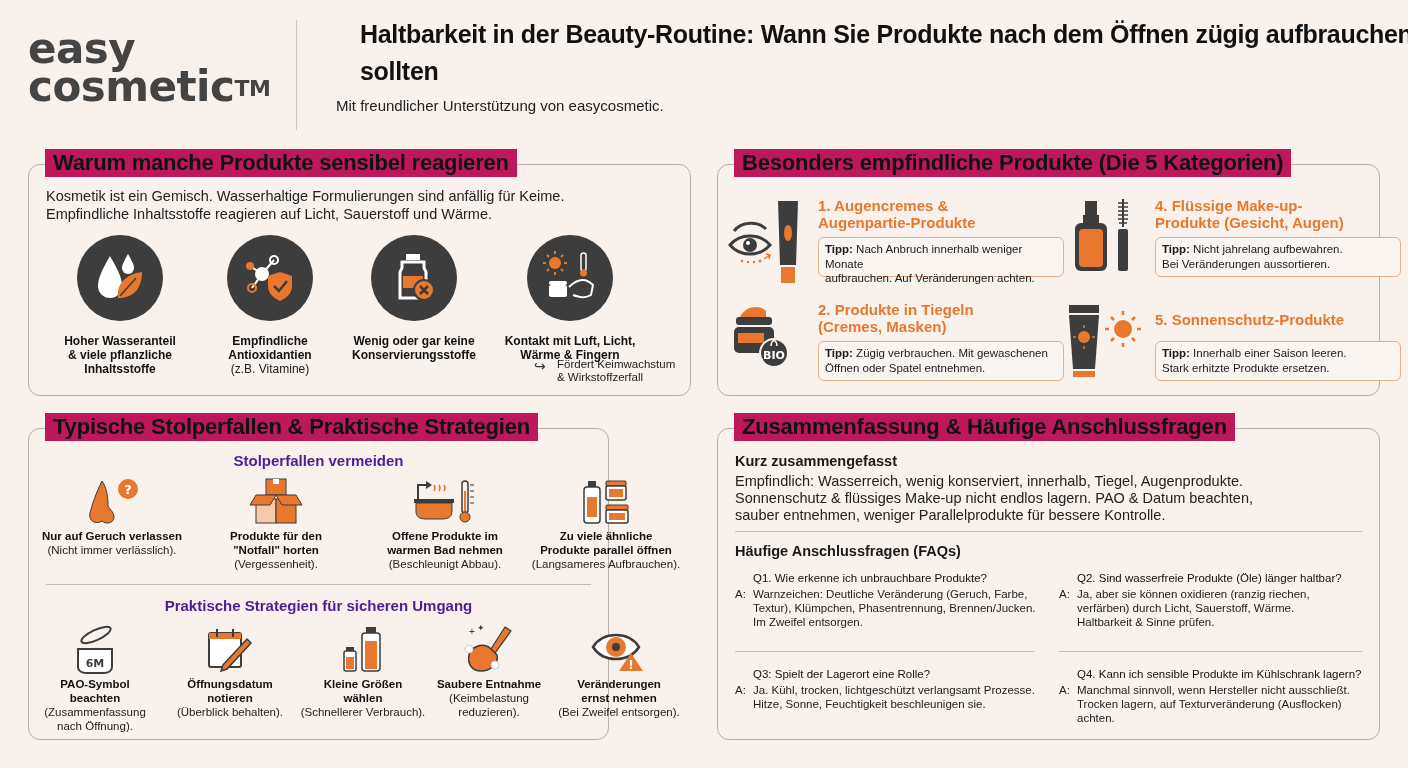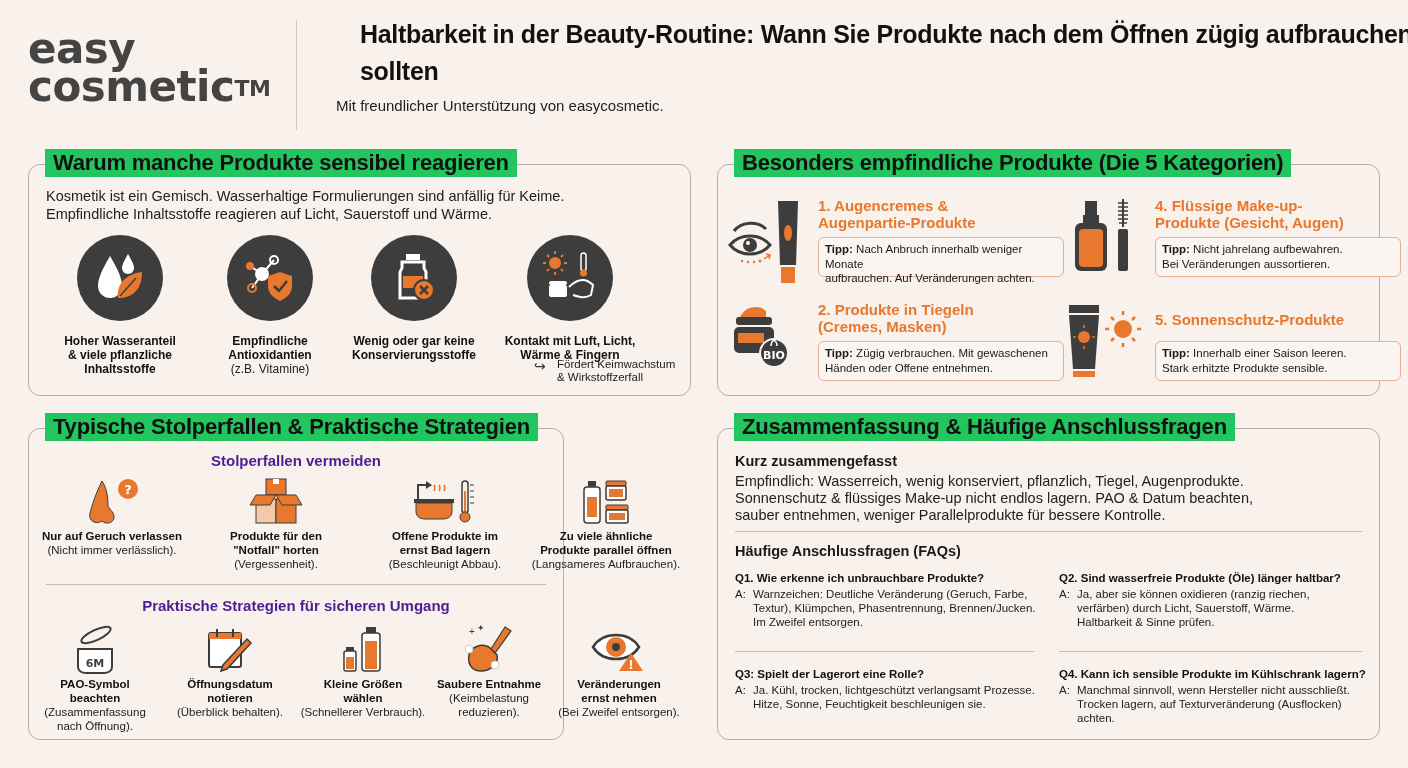--- a/index.html
+++ b/index.html
@@ -30,21 +30,21 @@
     font-size: 15px; line-height: 19px; color: #222;
   }
 
   .card {
     position: absolute;
     border: 1.5px solid #b8b0aa;
     border-radius: 12px;
   }
   .card-title {
     position: absolute; top: -16px; left: 16px;
-    background: #22c55e; padding: 0 8px;
+    background: #be185d; padding: 0 8px;
     font-size: 22px; font-weight: 700; color: #111; line-height: 28px;
     white-space: nowrap; letter-spacing: -0.2px;
   }
 
   
   #card-why { left: 28px; top: 164px; width: 663px; height: 232px; }
   .why-intro { position: absolute; left: 17px; top: 22px; font-size: 14.5px; line-height: 18px; color: #222; }
   .why-items { position: absolute; left: 0; top: 70px; width: 100%; height: 150px; }
   .why-item { position: absolute; top: 0; width: 150px; text-align: center; }
   .why-item .circ { width: 86px; height: 86px; border-radius: 50%; background: #3d3d3d; margin: 0 auto; display: flex; align-items: center; justify-content: center; }
@@ -59,35 +59,35 @@
   .prod .icon { position: absolute; left: 0; top: 0; width: 88px; height: 90px; }
   .prod .ptitle { position: absolute; left: 92px; top: 0; font-size: 15px; font-weight: 700; color: #e8782e; line-height: 17px; }
   .prod .tip {
     position: absolute; left: 92px; width: 246px; height: 40px;
     border: 1.2px solid #e5b08f; border-radius: 6px;
     padding: 4px 6px; font-size: 11.5px; line-height: 14.5px; color: #1a1a1a; background: #fbf5f1;
   }
   .prod .tip b { font-weight: 700; }
 
   
-  #card-pitfalls { left: 28px; top: 428px; width: 536px; height: 312px; padding-left: 28px; }
+  #card-pitfalls { left: 28px; top: 428px; width: 581px; height: 312px; padding-left: 28px; }
   .sec-head { position: absolute; left: 0; width: 100%; text-align: center; font-size: 15px; font-weight: 700; color: #4c1d95; }
   .hline { position: absolute; left: 17px; right: 17px; height: 1px; background: #c6bcb6; }
   .pit-item { position: absolute; text-align: center; }
   .pit-item .ic { height: 54px; display: flex; align-items: center; justify-content: center; }
   .pit-item .lbl { font-size: 11.5px; font-weight: 700; line-height: 14px; color: #111; }
   .pit-item .sub { font-size: 11.5px; line-height: 14px; color: #222; }
 
   
   #card-faq { left: 717px; top: 428px; width: 663px; height: 312px; }
   .sum-head { position: absolute; left: 17px; top: 24px; font-size: 14.5px; font-weight: 700; }
   .sum-text { position: absolute; left: 17px; top: 44px; width: 630px; font-size: 14.5px; line-height: 17px; color: #222; }
   .faq-head { position: absolute; left: 17px; top: 114px; font-size: 14.5px; font-weight: 700; }
   .faq { position: absolute; width: 300px; font-size: 11.5px; line-height: 14px; }
-  .faq .q { font-weight: 700; color: #111; margin-bottom: 2px; }
+  .faq .q { font-weight: 400; color: #111; margin-bottom: 2px; margin-left: 18px; }
   .faq .a { display: flex; color: #222; }
   .faq .a .al { width: 18px; flex: none; }
 </style>
 </head>
 <body>
 
 <div class="header">
   <div class="logo">
     <div>easy</div>
     <div><span>cosmetic</span><span class="tm">TM</span></div>
@@ -228,21 +228,21 @@
           <rect x="12" y="32" width="26" height="10" fill="#e8782e"></rect>
           <circle cx="48" cy="52" r="14" fill="#3d3d3d" stroke="#f8f1ec" stroke-width="2"></circle>
           <text x="48" y="58" text-anchor="middle" font-family="DejaVu Sans, sans-serif" font-size="11" font-weight="700" fill="#fff">BIO</text>
           <path d="M45 45 c0-4 3-6 3-6 c0 0 3 2 3 6" stroke="#fff" fill="none" stroke-width="1.5"></path>
         </svg>
     </div>
     <div class="ptitle">
         <div>2. Produkte in Tiegeln</div>
         <div>(Cremes, Masken)</div>
       </div>
-    <div class="tip" style="top:40px"><b>Tipp:</b> <span>Zügig verbrauchen. Mit gewaschenen</span><br><span>Händen oder Offene entnehmen.</span></div>
+    <div class="tip" style="top:40px"><b>Tipp:</b> <span>Zügig verbrauchen. Mit gewaschenen</span><br><span>Öffnen oder Spatel entnehmen.</span></div>
   </div>
 
   <div class="prod" style="left:345px;top:32px">
     <div class="icon">
       <svg width="88" height="90" viewBox="0 0 88 90">
           <path d="M22 4 h12 v14 h-12 z M34 4 l4 -2" fill="#3d3d3d"></path>
           <rect x="20" y="18" width="16" height="8" fill="#3d3d3d"></rect>
           <rect x="12" y="26" width="32" height="48" rx="6" fill="#3d3d3d"></rect>
           <rect x="16" y="32" width="24" height="38" rx="4" fill="#e8782e"></rect>
           <line x1="60" y1="2" x2="60" y2="30" stroke="#3d3d3d" stroke-width="2"></line>
@@ -286,21 +286,21 @@
             <line x1="48" y1="16" x2="51" y2="19"></line>
             <line x1="69" y1="37" x2="72" y2="40"></line>
             <line x1="48" y1="40" x2="51" y2="37"></line>
             <line x1="69" y1="19" x2="72" y2="16"></line>
           </g>
         </svg>
     </div>
     <div class="ptitle" style="top:10px">
         <div>5. Sonnenschutz-Produkte</div>
       </div>
-    <div class="tip" style="top:40px"><b>Tipp:</b> <span>Innerhalb einer Saison leeren.</span><br><span>Stark erhitzte Produkte sensible.</span></div>
+    <div class="tip" style="top:40px"><b>Tipp:</b> <span>Innerhalb einer Saison leeren.</span><br><span>Stark erhitzte Produkte ersetzen.</span></div>
   </div>
 </section>
 
 <section class="card" id="card-pitfalls">
   <h2 class="card-title">Typische Stolperfallen &amp; Praktische Strategien</h2>
   <div class="sec-head" style="top:23px">Stolperfallen vermeiden</div>
 
   <div class="pit-item" style="left:8px;top:46px;width:150px">
     <div class="ic">
         <svg width="60" height="50" viewBox="0 0 60 50">
@@ -346,21 +346,21 @@
           <g stroke="#3d3d3d">
             <line x1="58" y1="8" x2="62" y2="8"></line>
             <line x1="58" y1="14" x2="62" y2="14"></line>
             <line x1="58" y1="20" x2="62" y2="20"></line>
             <line x1="58" y1="26" x2="62" y2="26"></line>
           </g>
         </svg>
       </div>
     <div class="lbl">
         <div>Offene Produkte im</div>
-        <div>ernst Bad lagern</div>
+        <div>warmen Bad nehmen</div>
       </div>
     <div class="sub">(Beschleunigt Abbau).</div>
   </div>
   <div class="pit-item" style="left:494px;top:46px;width:166px">
     <div class="ic">
         <svg width="56" height="50" viewBox="0 0 56 50">
           <rect x="10" y="4" width="8" height="6" fill="#3d3d3d"></rect>
           <rect x="6" y="10" width="16" height="36" rx="3" fill="#fff" stroke="#3d3d3d" stroke-width="1.5"></rect>
           <rect x="9" y="20" width="10" height="20" fill="#e8782e"></rect>
           <rect x="28" y="4" width="20" height="5" rx="1" fill="#e8782e" stroke="#3d3d3d" stroke-width="1"></rect>
@@ -461,21 +461,21 @@
         <div>ernst nehmen</div>
       </div>
     <div class="sub">(Bei Zweifel entsorgen).</div>
   </div>
 </section>
 
 <section class="card" id="card-faq">
   <h2 class="card-title">Zusammenfassung &amp; Häufige Anschlussfragen</h2>
   <div class="sum-head">Kurz zusammengefasst</div>
   <div class="sum-text">
-    <div>Empfindlich: Wasserreich, wenig konserviert, pflanzlich, Tiegel, Augenprodukte.</div>
+    <div>Empfindlich: Wasserreich, wenig konserviert, innerhalb, Tiegel, Augenprodukte.</div>
     <div>Sonnenschutz &amp; flüssiges Make-up nicht endlos lagern. PAO &amp; Datum beachten,</div>
     <div>sauber entnehmen, weniger Parallelprodukte für bessere Kontrolle.</div>
   </div>
   <div class="hline" style="top:102px"></div>
   <div class="faq-head">Häufige Anschlussfragen (FAQs)</div>
 
   <div class="faq" style="left:17px;top:142px;width:320px">
     <div class="q">Q1. Wie erkenne ich unbrauchbare Produkte?</div>
     <div class="a">
         <span class="al">A:</span>

